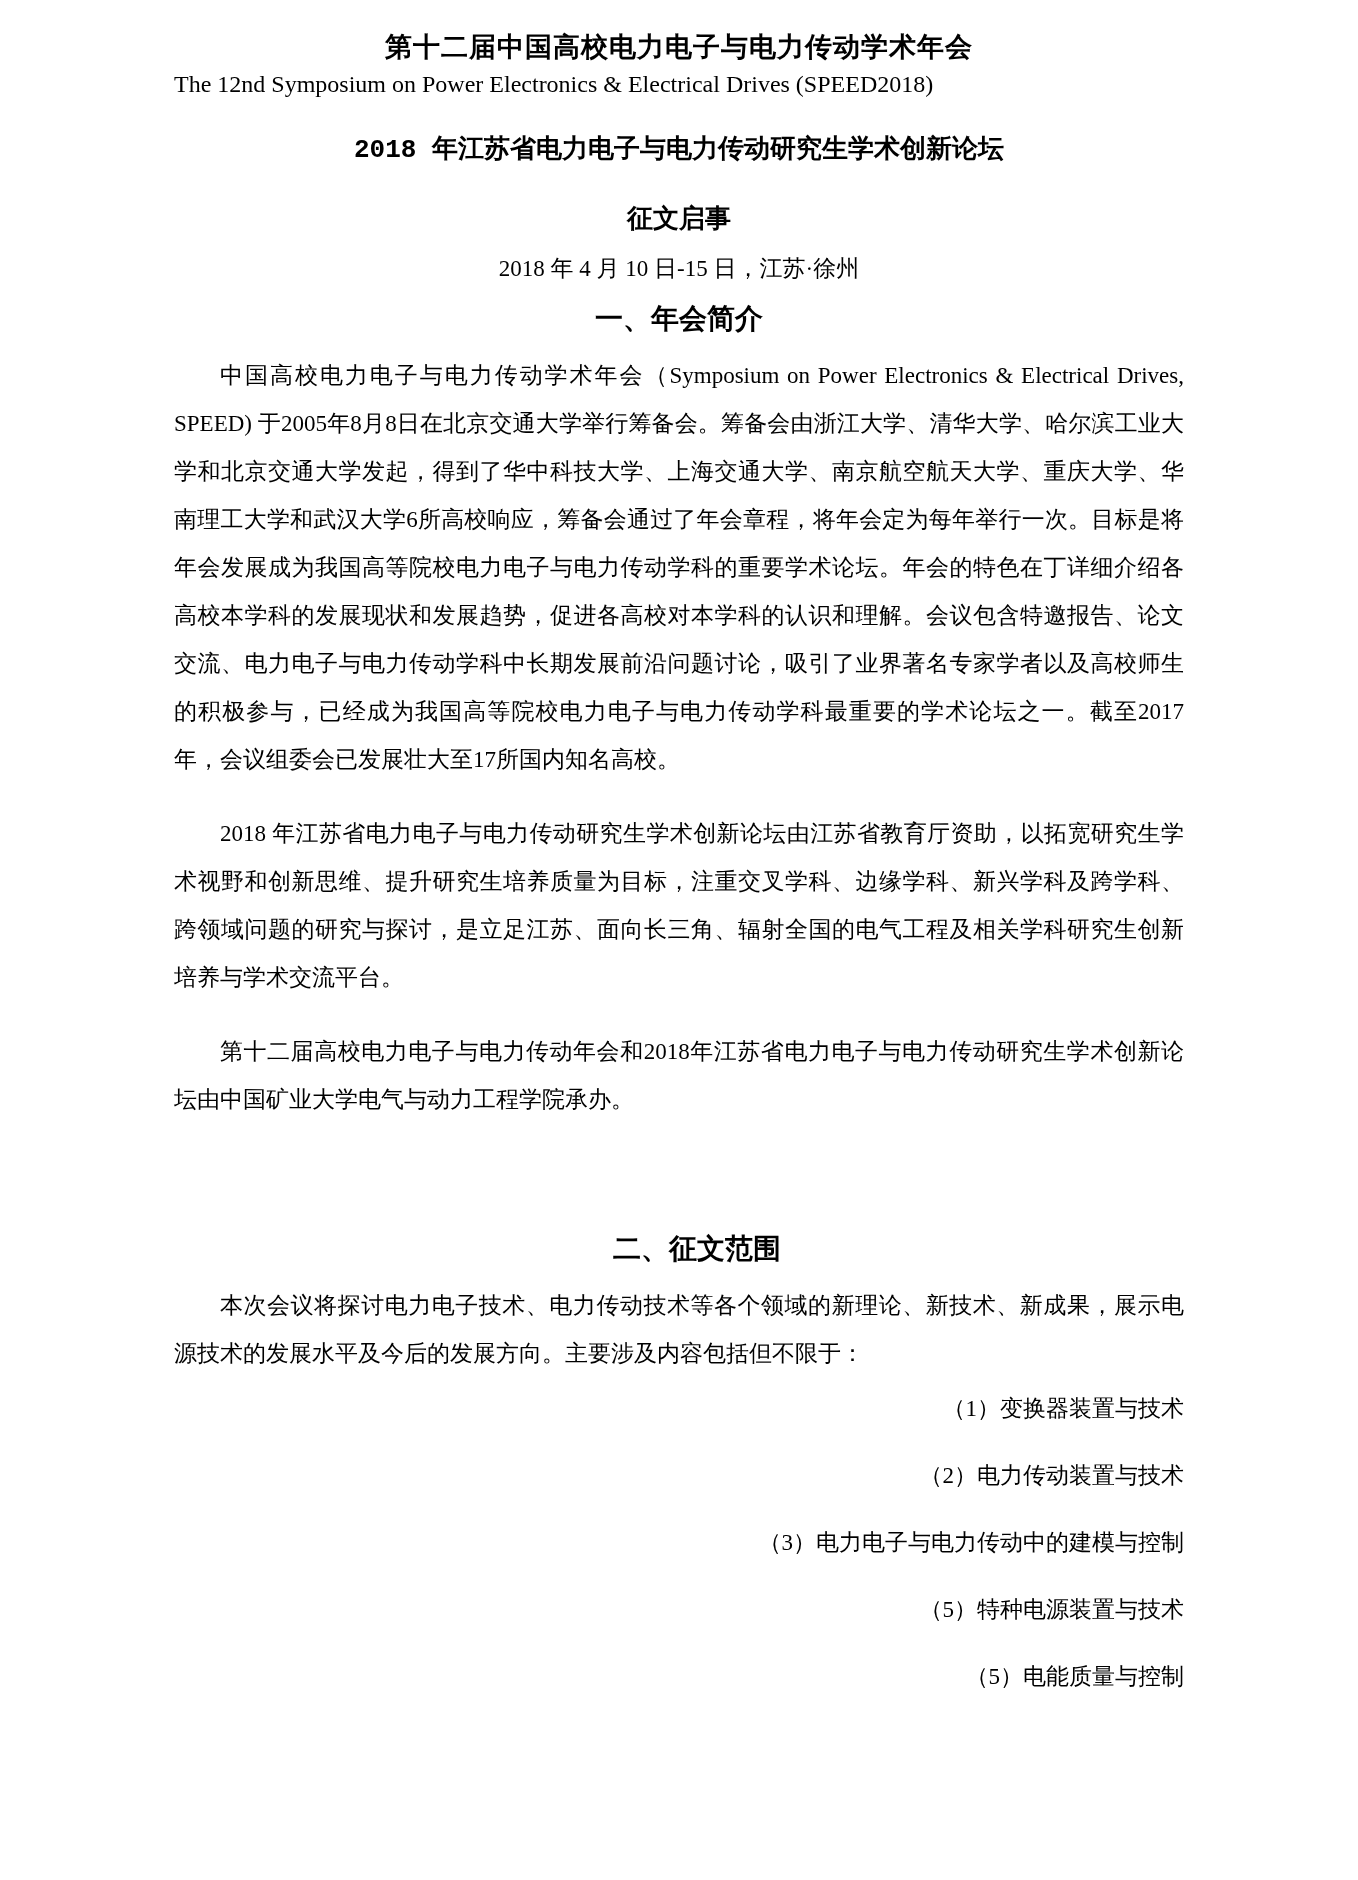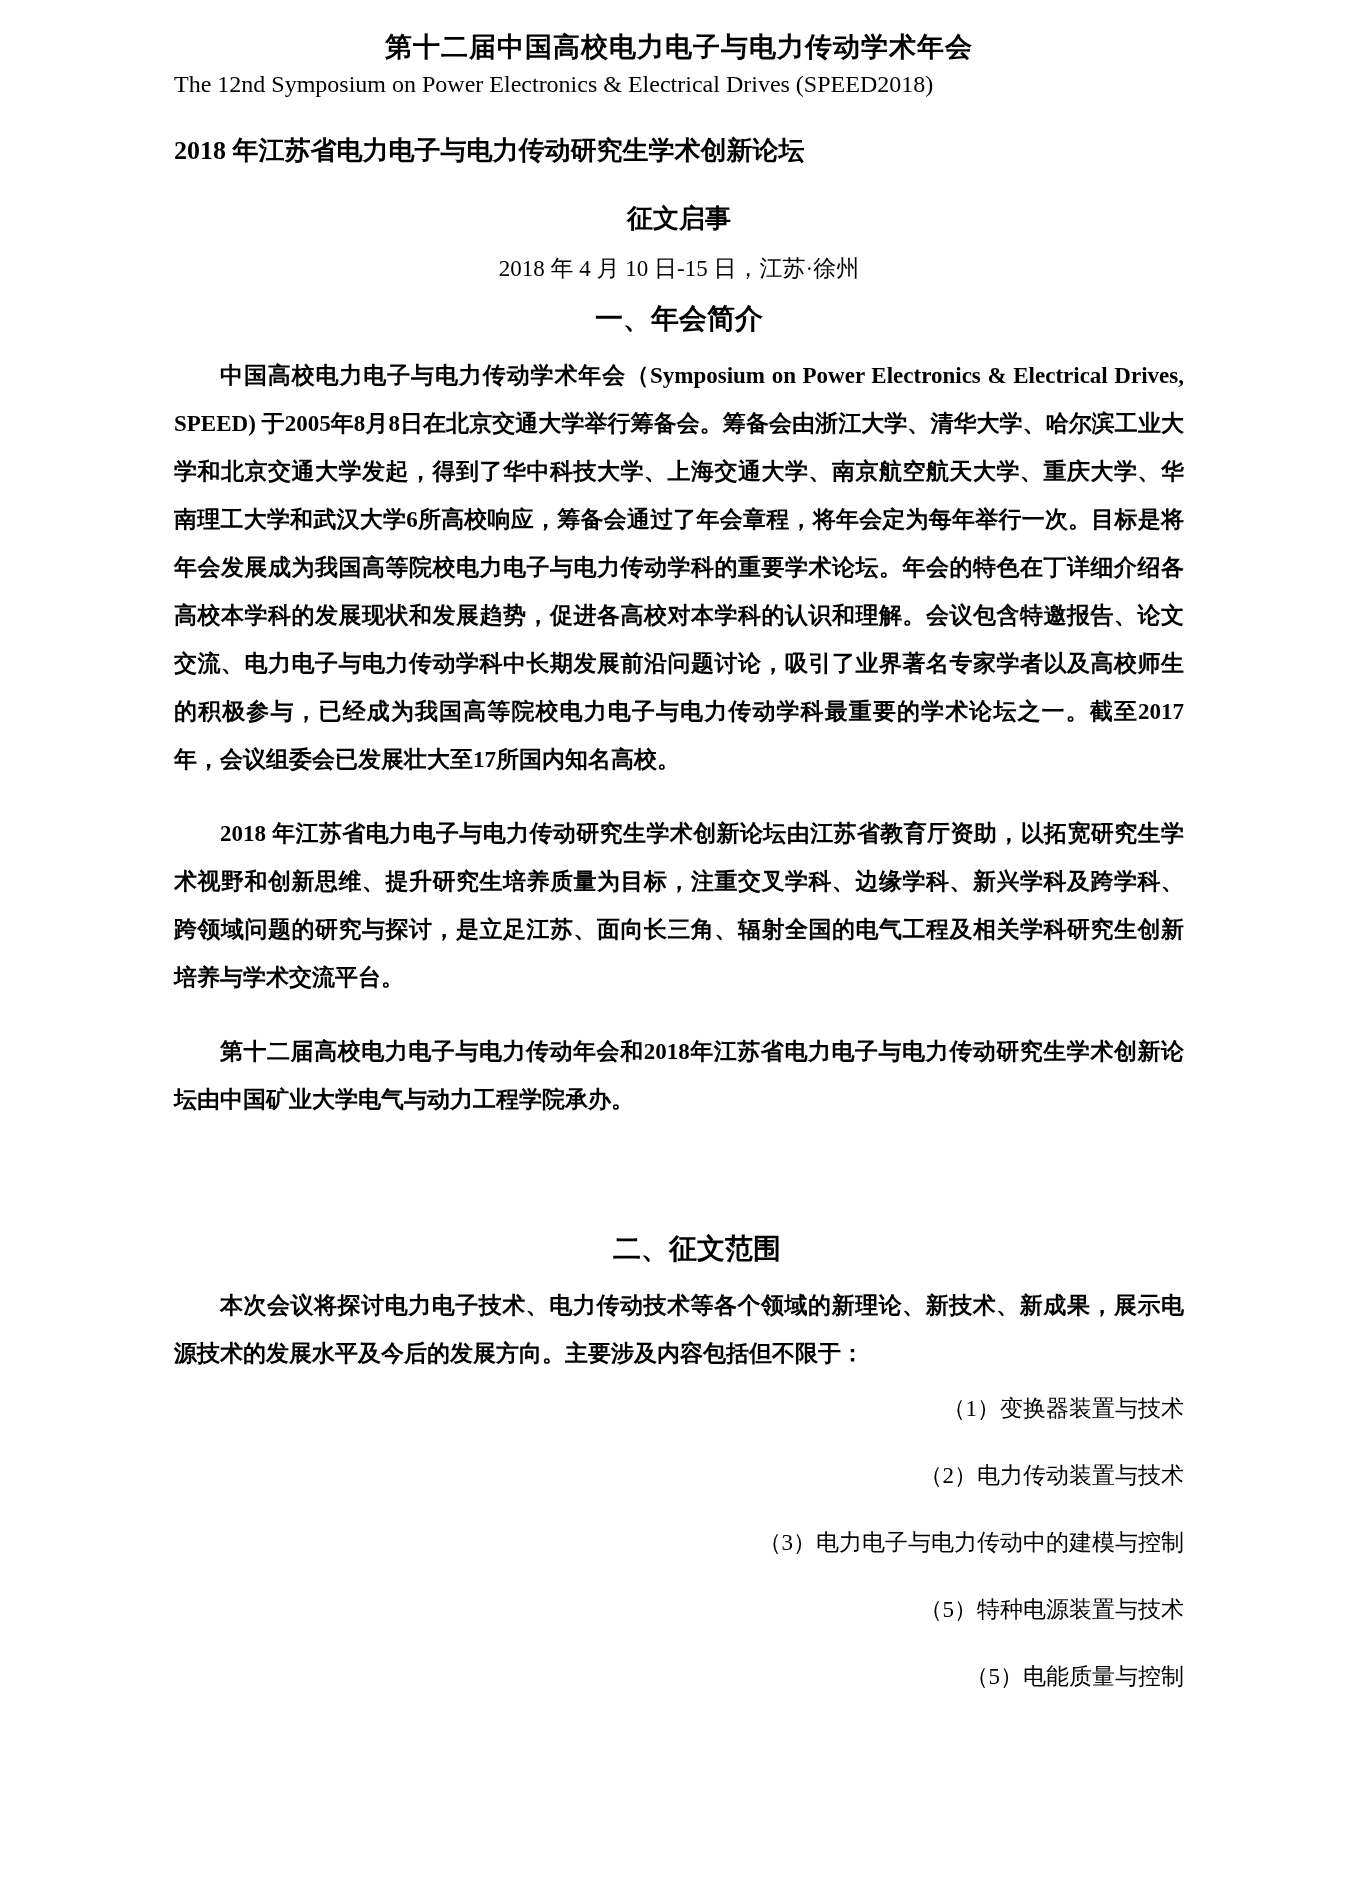--- a/index.html
+++ b/index.html
@@ -31,21 +31,22 @@
   }
   .title-en {
     margin: 4px 0 0 0;
     font-family: "Liberation Serif", "DejaVu Serif", serif;
     font-weight: 400;
     font-size: 24px;
     line-height: 1.3;
   }
   .forum-title {
     margin: 34px 0 0 0;
-    font-family: Liberation Serif, serif;
+    text-align: center;
+    font-family: Liberation Mono, monospace;
     font-weight: 700;
     font-size: 26px;
     line-height: 1.3;
   }
   .doc-title {
     margin: 34px 0 0 0;
     text-align: center;
     font-family: "Liberation Sans", "DejaVu Sans", sans-serif;
     font-weight: 700;
     font-size: 26px;
@@ -69,21 +70,20 @@
   .section-heading.spaced-top {
     margin-top: 104px;
     margin-left: 36px;
   }
   .body-para {
     margin: 12px 0 0 0;
     font-size: 23px;
     line-height: 48px;
     text-align: justify;
     text-indent: 2em;
-    font-weight: bold;
   }
   .body-para + .body-para {
     margin-top: 26px;
   }
   .scope-list {
     margin: 14px 0 0 0;
     padding: 0;
     list-style: none;
   }
   .scope-item {

